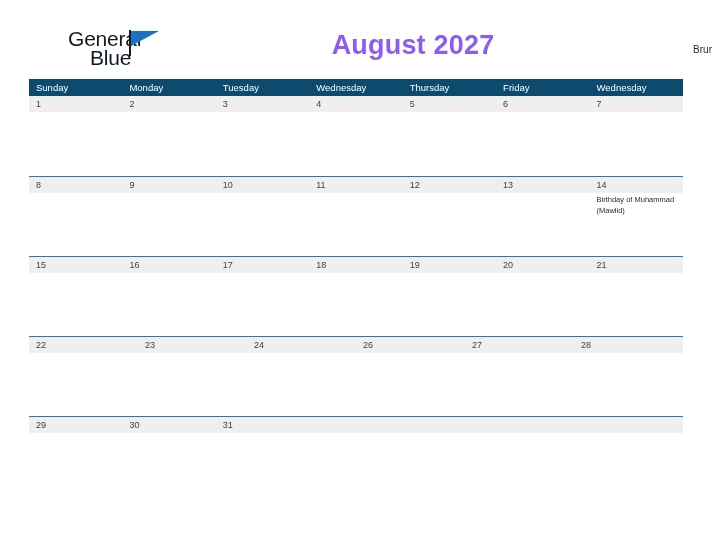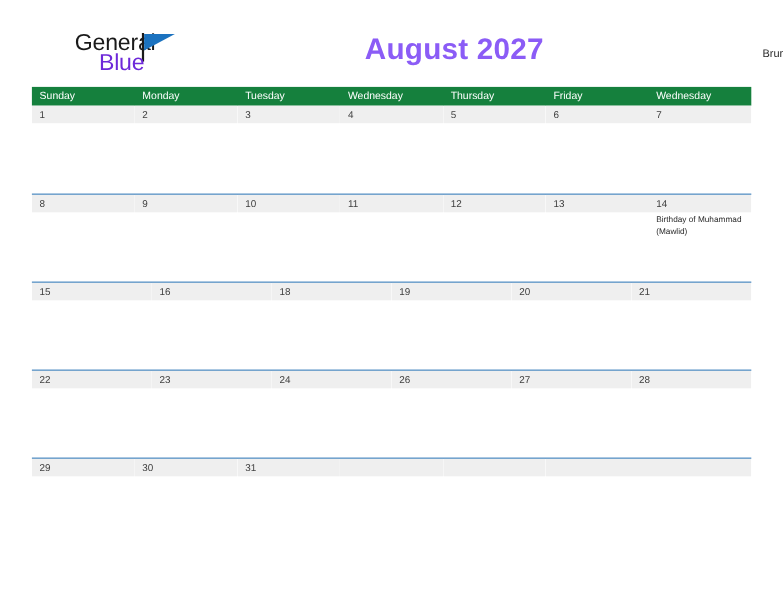--- a/index.html
+++ b/index.html
@@ -39,21 +39,21 @@
     top: 0;
     font-size: 21px;
     color: #1a1a1a;
     letter-spacing: -0.2px;
   }
   .logo-blue {
     position: absolute;
     left: 22px;
     top: 19px;
     font-size: 21px;
-    color: #6d28d9;
+    color: #0f172a;
     letter-spacing: -0.2px;
   }
   .logo-flagpole {
     position: absolute;
     left: 61px;
     top: 2px;
     width: 2px;
     height: 26px;
     background: #1a1a1a;
   }
@@ -88,21 +88,21 @@
 
   
   .calendar {
     position: absolute;
     left: 29px;
     top: 79px;
     width: 654px;
   }
   .dow-row {
     display: flex;
-    background: #15803d;
+    background: #0c4a6e;
     height: 17px;
   }
   .dow-cell {
     flex: 1 1 0;
     color: #ffffff;
     font-size: 9.5px;
     line-height: 17px;
     padding-left: 7px;
     box-sizing: border-box;
     white-space: nowrap;
@@ -263,20 +263,24 @@
             <div class="day-cell">
               <div class="day-band"></div>
               <div class="day-number">15</div>
             </div>
             <div class="day-cell">
               <div class="day-band"></div>
               <div class="day-number">16</div>
             </div>
             <div class="day-cell">
               <div class="day-band"></div>
+              <div class="day-number">17</div>
+            </div>
+            <div class="day-cell">
+              <div class="day-band"></div>
               <div class="day-number">18</div>
             </div>
             <div class="day-cell">
               <div class="day-band"></div>
               <div class="day-number">19</div>
             </div>
             <div class="day-cell">
               <div class="day-band"></div>
               <div class="day-number">20</div>
             </div>

